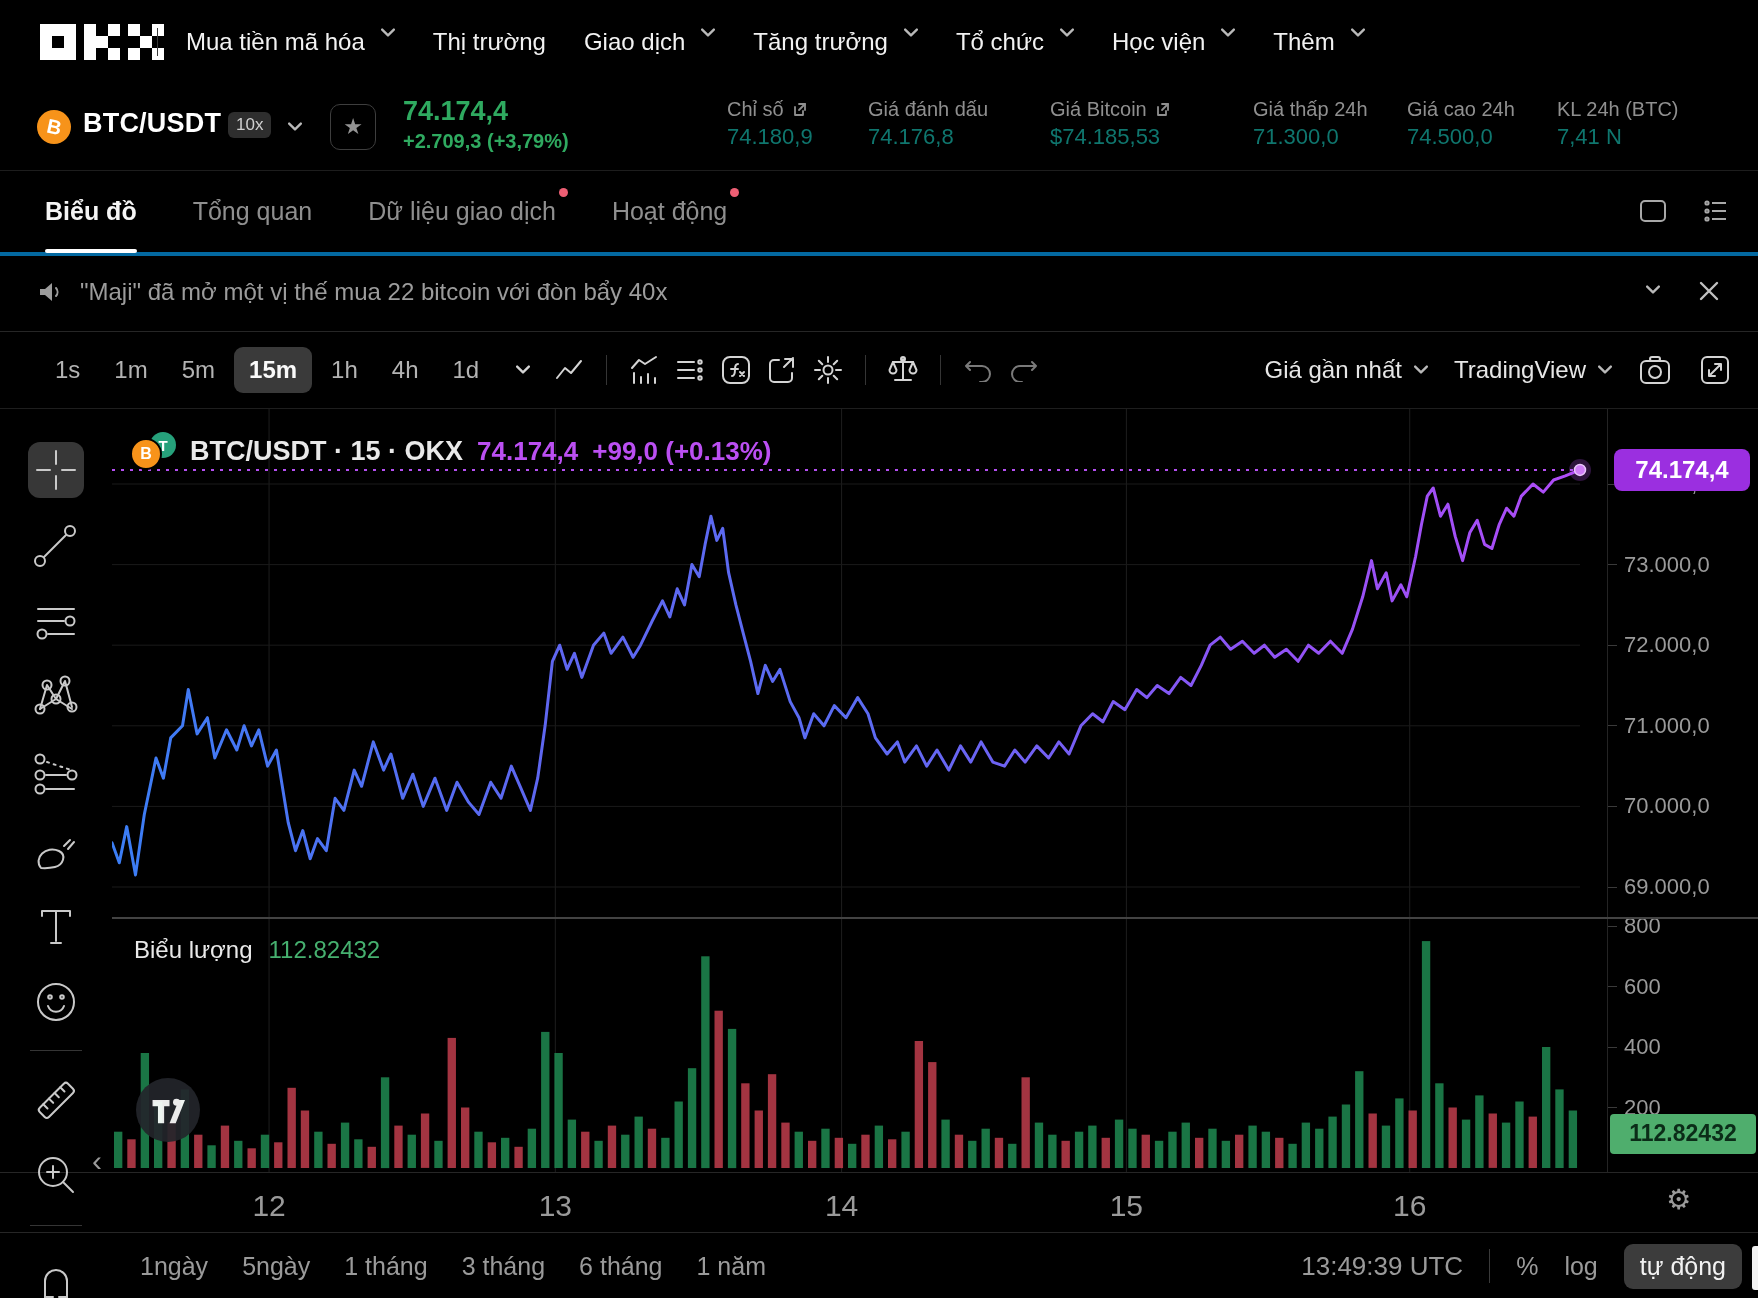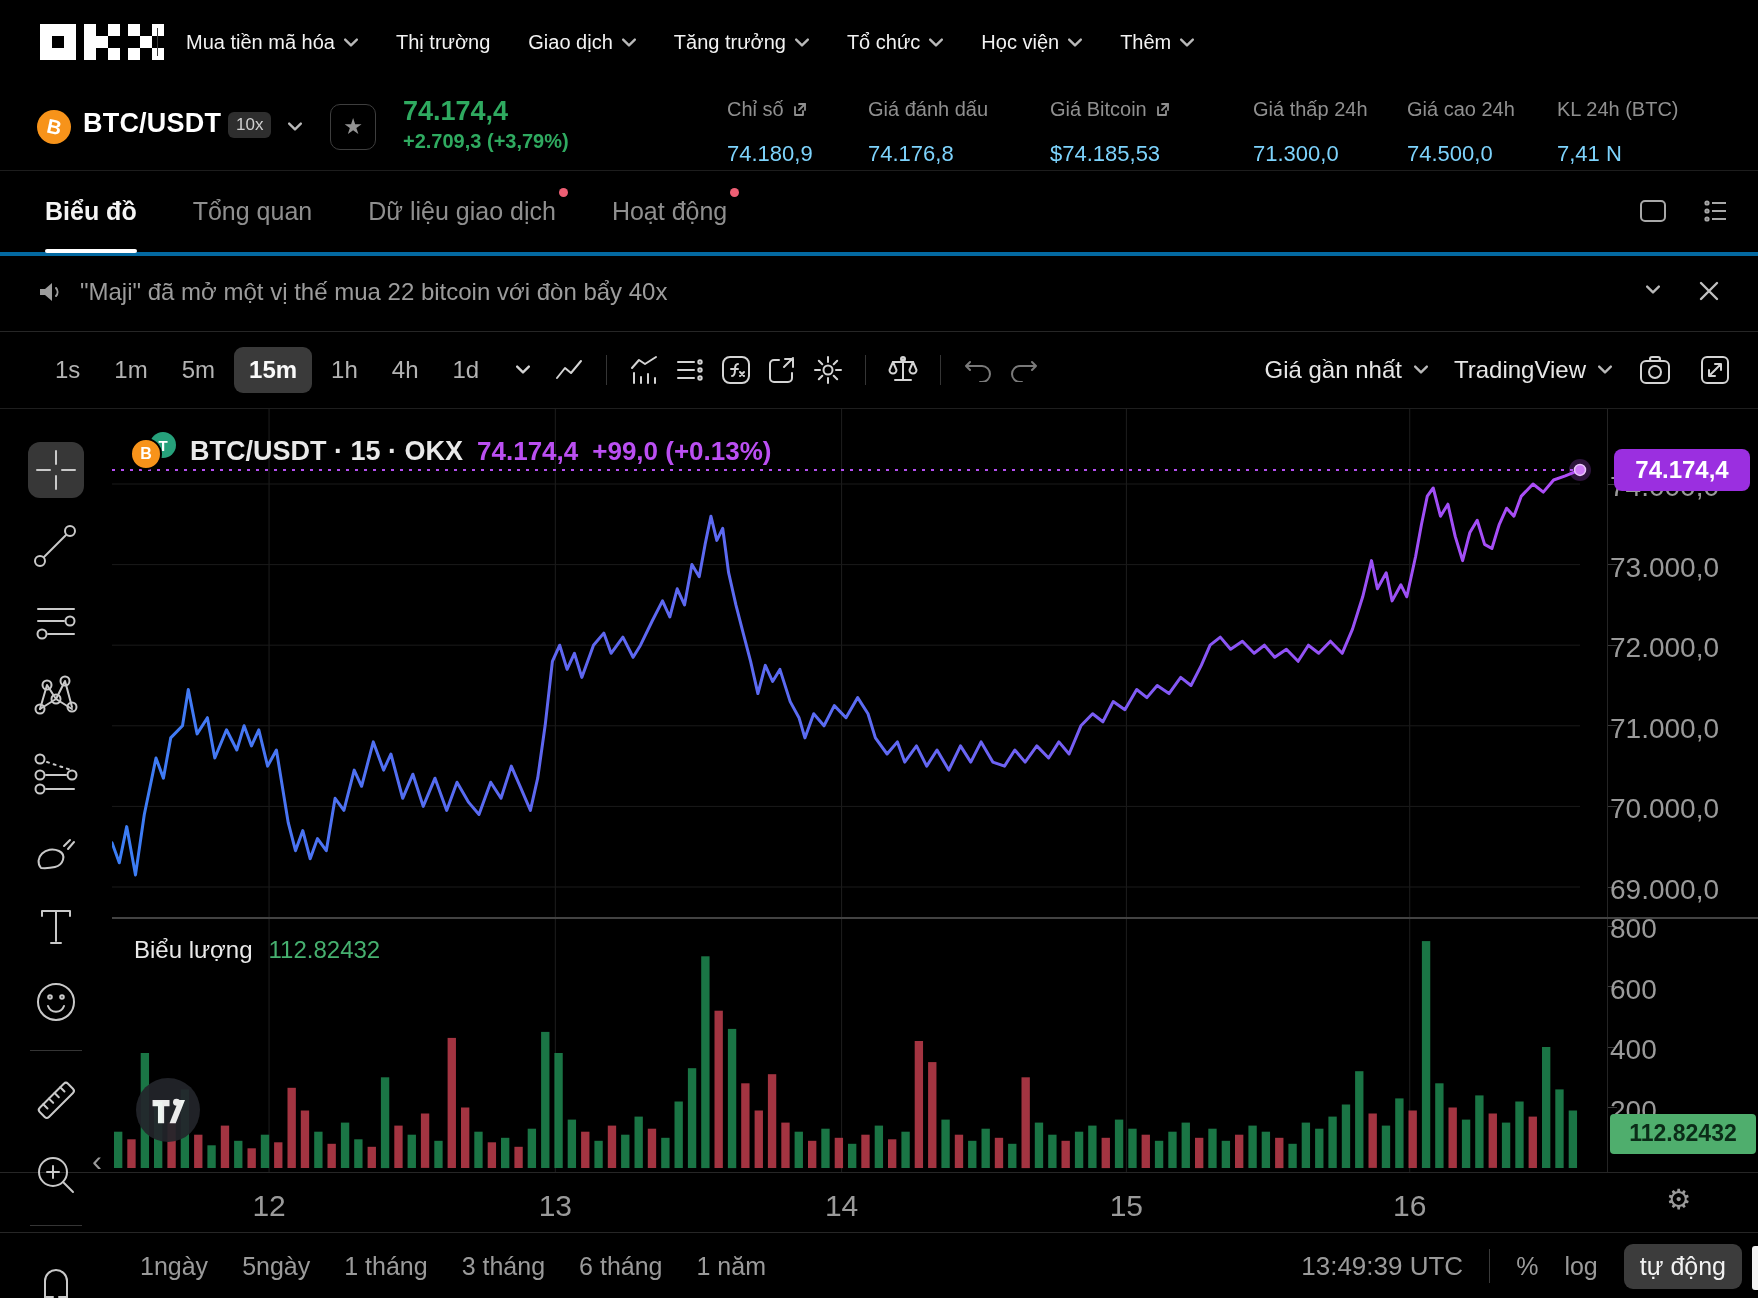--- a/index.html
+++ b/index.html
@@ -4,40 +4,40 @@
 <style>
   html,body{margin:0;padding:0;background:#000;}
   .app{position:relative;width:1758px;height:1298px;background:#000;overflow:hidden;
        font-family:"Liberation Sans","DejaVu Sans",sans-serif;color:#eee;-webkit-font-smoothing:antialiased;}
   svg{display:block}
   
   .topnav{position:absolute;left:0;top:0;width:100%;height:84px;display:flex;align-items:center;}
   .logo{position:absolute;left:40px;top:24px;width:124px;height:36px;cursor:pointer}
   .nav-vdiv{position:absolute;left:157px;top:28px;width:1px;height:28px;background:#3a3a3a}
   .nav-items{position:absolute;left:186px;top:0;height:84px;display:flex;align-items:center;gap:38px}
-  .nav-item{display:flex;align-items:center;gap:9px;font-size:20px;color:#f2f2f2;cursor:pointer;white-space:nowrap}
+  .nav-item{display:flex;gap:16px;font-size:24px;color:#f2f2f2;cursor:pointer;white-space:nowrap}
   .chev{width:14px;height:9px}
   .chev path{fill:none;stroke:#b9b9b9;stroke-width:2;stroke-linecap:round;stroke-linejoin:round}
   
   .ticker{position:absolute;left:0;top:84px;width:100%;height:86px;border-bottom:1px solid #1d1d1d}
   .coin-btc{position:absolute;left:37px;top:26px;width:34px;height:34px;border-radius:50%;background:#f7931a;
             display:flex;align-items:center;justify-content:center}
   .coin-btc .b{color:#fff;font-weight:bold;font-size:20px;transform:rotate(12deg)}
   .pair{position:absolute;left:83px;top:24px;font-size:27px;font-weight:bold;color:#fff;letter-spacing:.2px}
   .lev{position:absolute;left:228px;top:28px;background:#2e2e2e;color:#cfcfcf;font-size:17px;
        padding:3px 8px;border-radius:6px}
   .pair-chev{position:absolute;left:288px;top:38px;cursor:pointer}
   .starbox{position:absolute;left:330px;top:20px;width:44px;height:44px;border:1.5px solid #3e3e3e;border-radius:10px;
            display:flex;align-items:center;justify-content:center;cursor:pointer}
   .starbox .st{color:#949494;font-size:22px}
   .tk-price{position:absolute;left:403px;top:12px;font-size:27px;font-weight:bold;color:#2faa60}
   .tk-change{position:absolute;left:403px;top:46px;font-size:20px;font-weight:600;color:#2faa60}
   .stat{position:absolute;top:14px;white-space:nowrap}
   .stat .lb{display:flex;align-items:center;gap:7px;font-size:20px;color:#8f8f8f}
-  .stat .vl{margin-top:20px;font-size:22px;color:#7dd3fc}
+  .stat .vl{margin-top:3px;font-size:22px;color:#0f766e}
   .ext{width:17px;height:17px}
   .ext path{fill:none;stroke:#8f8f8f;stroke-width:1.8;stroke-linecap:round;stroke-linejoin:round}
   
   .tabsrow{position:absolute;left:0;top:170px;width:100%;height:82px;border-bottom:4px solid #0369a1}
   .tabs{position:absolute;left:45px;top:0;height:82px;display:flex;gap:56px}
   .tab{position:relative;display:flex;align-items:center;height:82px;font-size:25px;color:#8f8f8f;cursor:pointer;white-space:nowrap}
   .tab.active{color:#f5f5f5;font-weight:600}
   .tab.active::after{content:"";position:absolute;left:0;right:0;bottom:-1px;height:4px;background:#fff;border-radius:2px}
   .tab .dot{position:absolute;top:18px;right:-12px;width:9px;height:9px;border-radius:50%;background:#ed5f74}
   .tabs-right{position:absolute;right:28px;top:0;height:82px;display:flex;align-items:center;gap:34px}
@@ -68,21 +68,21 @@
   .chartarea{position:absolute;left:0;top:409px;width:100%;height:763px;background:#000}
   .drawbar{position:absolute;left:0;top:409px;width:112px;height:889px;display:flex;flex-direction:column;
            align-items:center;z-index:5}
   .dtool{position:absolute;left:28px;width:56px;height:56px;display:flex;align-items:center;justify-content:center;cursor:pointer}
   .dtool svg path,.dtool svg line,.dtool svg circle,.dtool svg rect,.dtool svg polyline
         {fill:none;stroke:#c9c9c9;stroke-width:2;stroke-linecap:round;stroke-linejoin:round}
   .dtool.active{background:#373737;border-radius:12px}
   .ddiv{position:absolute;left:30px;width:52px;height:1px;background:#353535}
   .plotwrap{position:absolute;left:112px;top:409px;width:1495px;height:763px}
   .axiscol{position:absolute;left:1607px;top:409px;width:151px;height:763px;border-left:1px solid #242424}
-  .axis-label{position:absolute;left:2px;font-size:28px;color:#9a9a9a;white-space:nowrap}
+  .axis-label{position:absolute;left:16px;font-size:22px;color:#9a9a9a;white-space:nowrap}
   .axis-tick{position:absolute;left:0;width:9px;height:1px;background:#3a3a3a}
   .price-badge{position:absolute;left:6px;width:136px;height:42px;background:#9b2fe0;border-radius:8px;
                color:#fff;font-size:24px;font-weight:600;display:flex;align-items:center;justify-content:center;z-index:4}
   .vol-badge{position:absolute;left:2px;width:146px;height:40px;background:#4fae6d;border-radius:4px;
              color:#0b2c18;font-size:23px;font-weight:600;display:flex;align-items:center;justify-content:center;z-index:4}
   .pane-sep{position:absolute;left:112px;top:917px;width:1646px;height:2px;background:#434343;z-index:3}
   .legend{position:absolute;left:130px;top:432px;display:flex;align-items:center;gap:14px;z-index:4;white-space:nowrap}
   .legend .t{font-size:27px;color:#e9e9e9;font-weight:600}
   .legend .p{font-size:26px;color:#bb4ff2;font-weight:600}
   .coins{position:relative;width:46px;height:38px}

